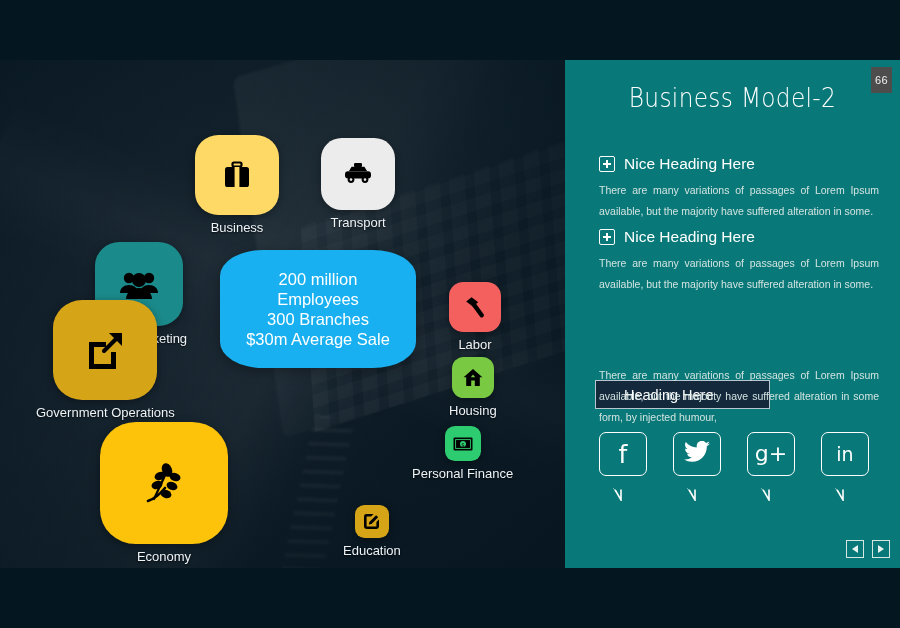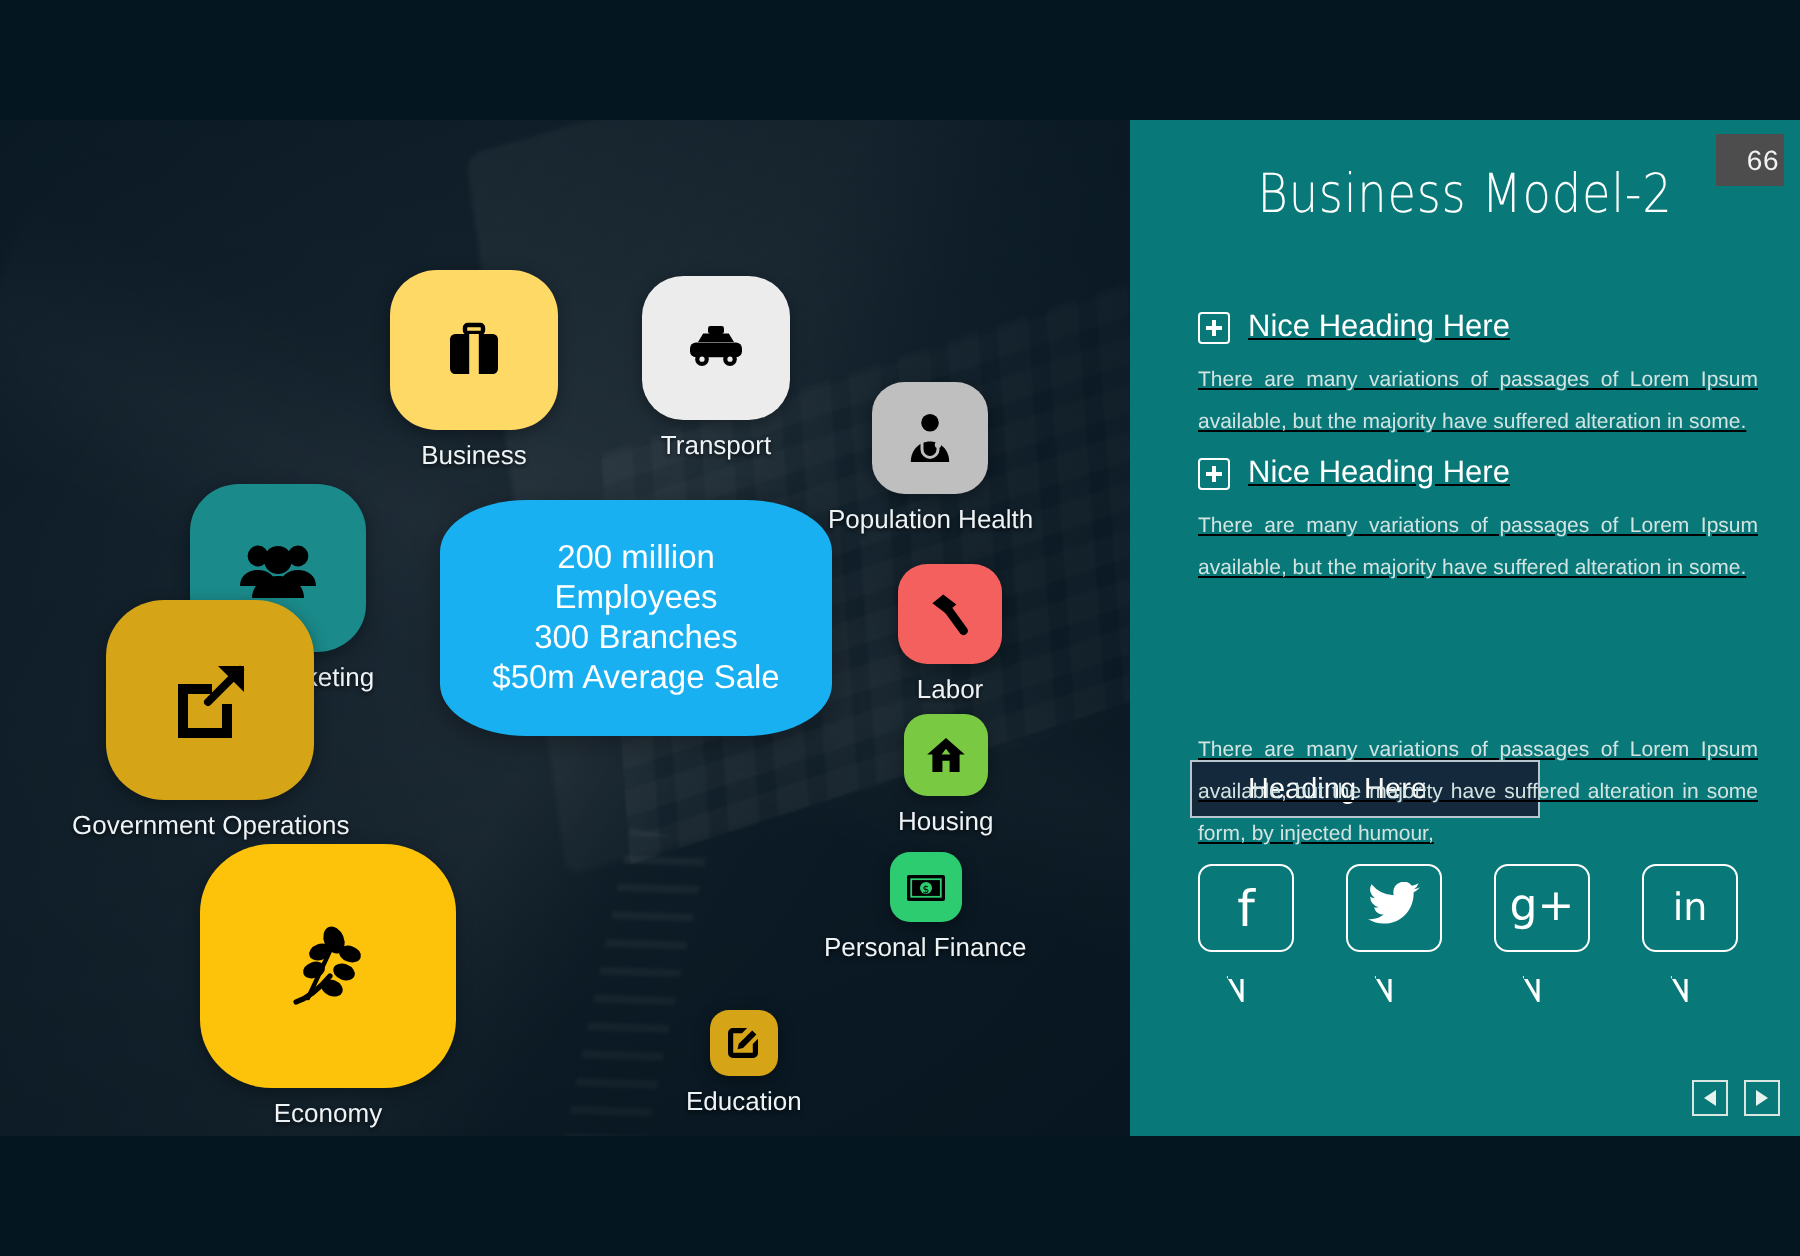--- a/index.html
+++ b/index.html
@@ -149,42 +149,41 @@
     background: #097878;
   }
   #slide-badge {
     position: absolute;
     right: 8px;
     top: 7px;
     width: 21px;
     height: 26px;
     background: #4d4d4d;
     color: #f2f2f2;
-    font-size: 14px;
+    font-size: 11px;
     display: flex;
     align-items: center;
     justify-content: center;
     letter-spacing: .3px;
-    padding-left: 13px;
   }
   #panel-title {
     position: absolute;
     left: 0;
     top: 22px;
     width: 335px;
     text-align: center;
     color: #ffffff;
     font-size: 27px;
     font-weight: 300;
     font-family: "DejaVu Sans", sans-serif;
     letter-spacing: 0.4px;
     transform: scaleX(0.86);
   }
 
-  .sec { position: absolute; left: 34px; width: 280px; text-decoration: underline; }
+  .sec { position: absolute; left: 34px; width: 280px; }
 
   .sec-head {
     display: flex;
     align-items: center;
     gap: 9px;
   }
   .plus-box {
     width: 14px; height: 14px;
     border: 1.4px solid #ffffff;
     border-radius: 2px;
@@ -298,21 +297,21 @@
     <div class="bg-laptop"></div>
     <div class="bg-keys"></div>
     <div class="bg-spiral"></div>
     <div class="bg-diag"></div>
     <div class="bg-vignette"></div>
 
     <div id="hub">
       <div class="hub-line">200 million</div>
       <div class="hub-line">Employees</div>
       <div class="hub-line">300 Branches</div>
-      <div class="hub-line">$50m Average Sale</div>
+      <div class="hub-line">$30m Average Sale</div>
     </div>
 
     <div class="node" style="left:91px; top:182px;">
       <div class="tile" style="width:88px;height:84px;background:#1b8a8a;">
         <span>
           <svg width="38" height="30" viewBox="0 0 38 30">
             <circle cx="9" cy="9" r="5.2" fill="#000"></circle>
             <circle cx="29" cy="9" r="5.2" fill="#000"></circle>
             <path d="M0 24c0-5 4-8 9-8s9 3 9 8z" fill="#000"></path>
             <path d="M20 24c0-5 4-8 9-8s9 3 9 8z" fill="#000"></path>
@@ -347,33 +346,20 @@
             <circle cx="8" cy="17.6" r="3.4" fill="#000"></circle>
             <circle cx="22" cy="17.6" r="3.4" fill="#000"></circle>
             <circle cx="8" cy="17.6" r="1.3" fill="#ececec"></circle>
             <circle cx="22" cy="17.6" r="1.3" fill="#ececec"></circle>
           </svg>
         </span>
       </div>
       <div class="nlabel">Transport</div>
     </div>
 
-    <div class="node" style="left:414px; top:131px;">
-      <div class="tile" style="width:58px;height:56px;background:#bfbfbf;">
-        <span>
-          <svg width="26" height="26" viewBox="0 0 26 26">
-            <circle cx="13" cy="5.4" r="4.4" fill="#000"></circle>
-            <path d="M3.4 25c0-6 4.3-10.2 9.6-10.2S22.6 19 22.6 25z" fill="#000"></path>
-            <path d="M9 14.5v4.2a4 4 0 0 0 8 0v-2.4" fill="none" stroke="#bfbfbf" stroke-width="1.5"></path>
-            <circle cx="17" cy="16.4" r="1.6" fill="#bfbfbf"></circle>
-          </svg>
-        </span>
-      </div>
-      <div class="nlabel">Population Health</div>
-    </div>
 
     <div class="node" style="left:36px; top:240px;">
       <div class="tile" style="width:104px;height:100px;background:#d6a417;">
         <span>
           <svg width="38" height="38" viewBox="0 0 38 38">
             <path d="M3 11h17v5H8v17h17V21h5v17H3z" fill="#000"></path>
             <path d="M18 20L34 4" stroke="#000" stroke-width="4" stroke-linecap="round"></path>
             <path d="M23 2h13v13l-4.5-4.5-8-8z" fill="#000"></path>
           </svg>
         </span>

